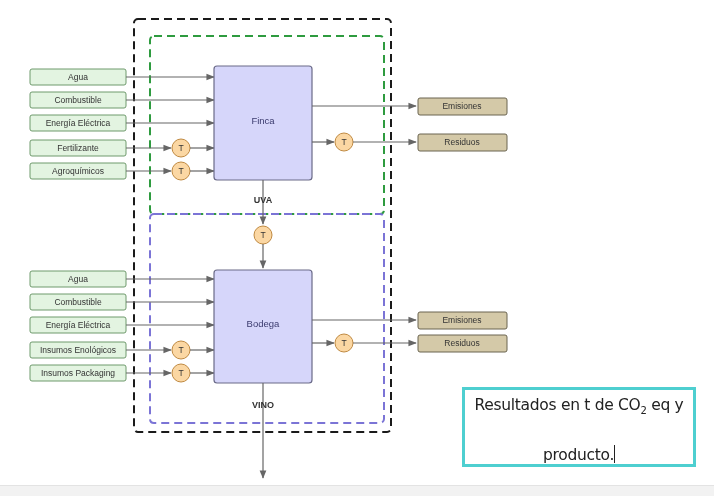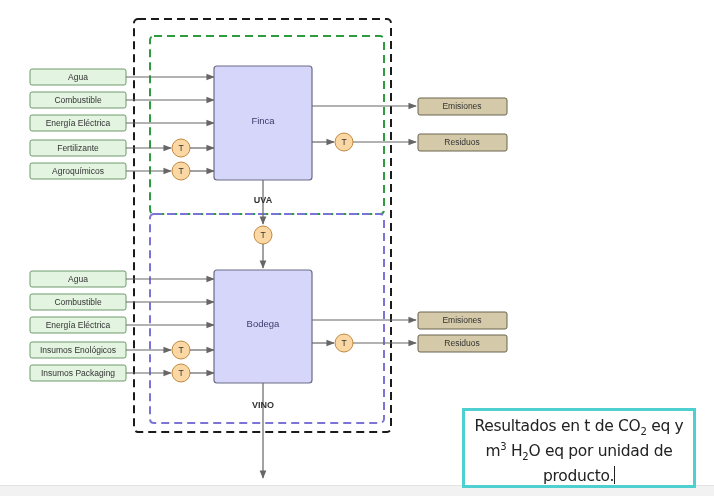--- a/index.html
+++ b/index.html
@@ -4,21 +4,21 @@
 <style>
   html, body { margin:0; padding:0; background:#ffffff; }
   body { width:714px; height:496px; position:relative; overflow:hidden; font-family:"Liberation Sans", sans-serif; }
   svg { position:absolute; left:0; top:0; }
   .lbl { font-family:"Liberation Sans", sans-serif; font-size:8.5px; fill:#333; }
   .bold { font-weight:bold; font-size:9px; fill:#333; }
   .proc { font-family:"Liberation Sans", sans-serif; font-size:9.5px; fill:#3b3b6e; }
   .footer { position:absolute; left:0; top:485px; width:714px; height:11px; background:#f2f2f2; border-top:1px solid #e3e3e3; }
   .note { position:absolute; left:462px; top:387px; width:234px; height:80px; border:3px solid #4ecfd0; background:#fff;
           font-family:"DejaVu Sans", sans-serif; font-size:15.5px; line-height:25px; color:#222; text-align:center;
-          box-sizing:border-box; padding-top:3px; letter-spacing:-0.3px;margin-top:21px; }
+          box-sizing:border-box; padding-top:3px; letter-spacing:-0.3px; }
   .note sub, .note sup { font-size:10px; line-height:0; }
   .caret { display:inline-block; width:1px; height:18px; background:#222; vertical-align:-3px; }
 </style>
 </head>
 <body>
 
 <svg width="714" height="496">
   <defs>
     <marker id="ah" viewBox="0 0 10 10" refX="9" refY="5" markerWidth="7" markerHeight="7" orient="auto-start-reverse">
       <path d="M0,1 L10,5 L0,9 z" fill="#666"></path>
@@ -150,15 +150,15 @@
       <line x1="263" y1="244" x2="263" y2="268" stroke="#666666" stroke-width="1.2" marker-end="url(#ah)"></line>
       <line x1="263" y1="383" x2="263" y2="478" stroke="#666666" stroke-width="1.2" marker-end="url(#ah)"></line>
       <text x="263" y="406" text-anchor="middle" dominant-baseline="middle" class="lbl bold">VINO</text>
     </g>
 </svg>
 
 <div class="footer"></div>
 
 <div class="note">
   <span><span>Resultados en t de CO</span><sub>2</sub><span> eq y</span></span><br>
-  <span><span>m</span><sup>3</sup><span> H</span><sub>2</sub><span>O eq por unidad de</span></span><br>
+  <br>
   <span>producto.</span><span class="caret"></span>
 </div>
 
 </body></html>

